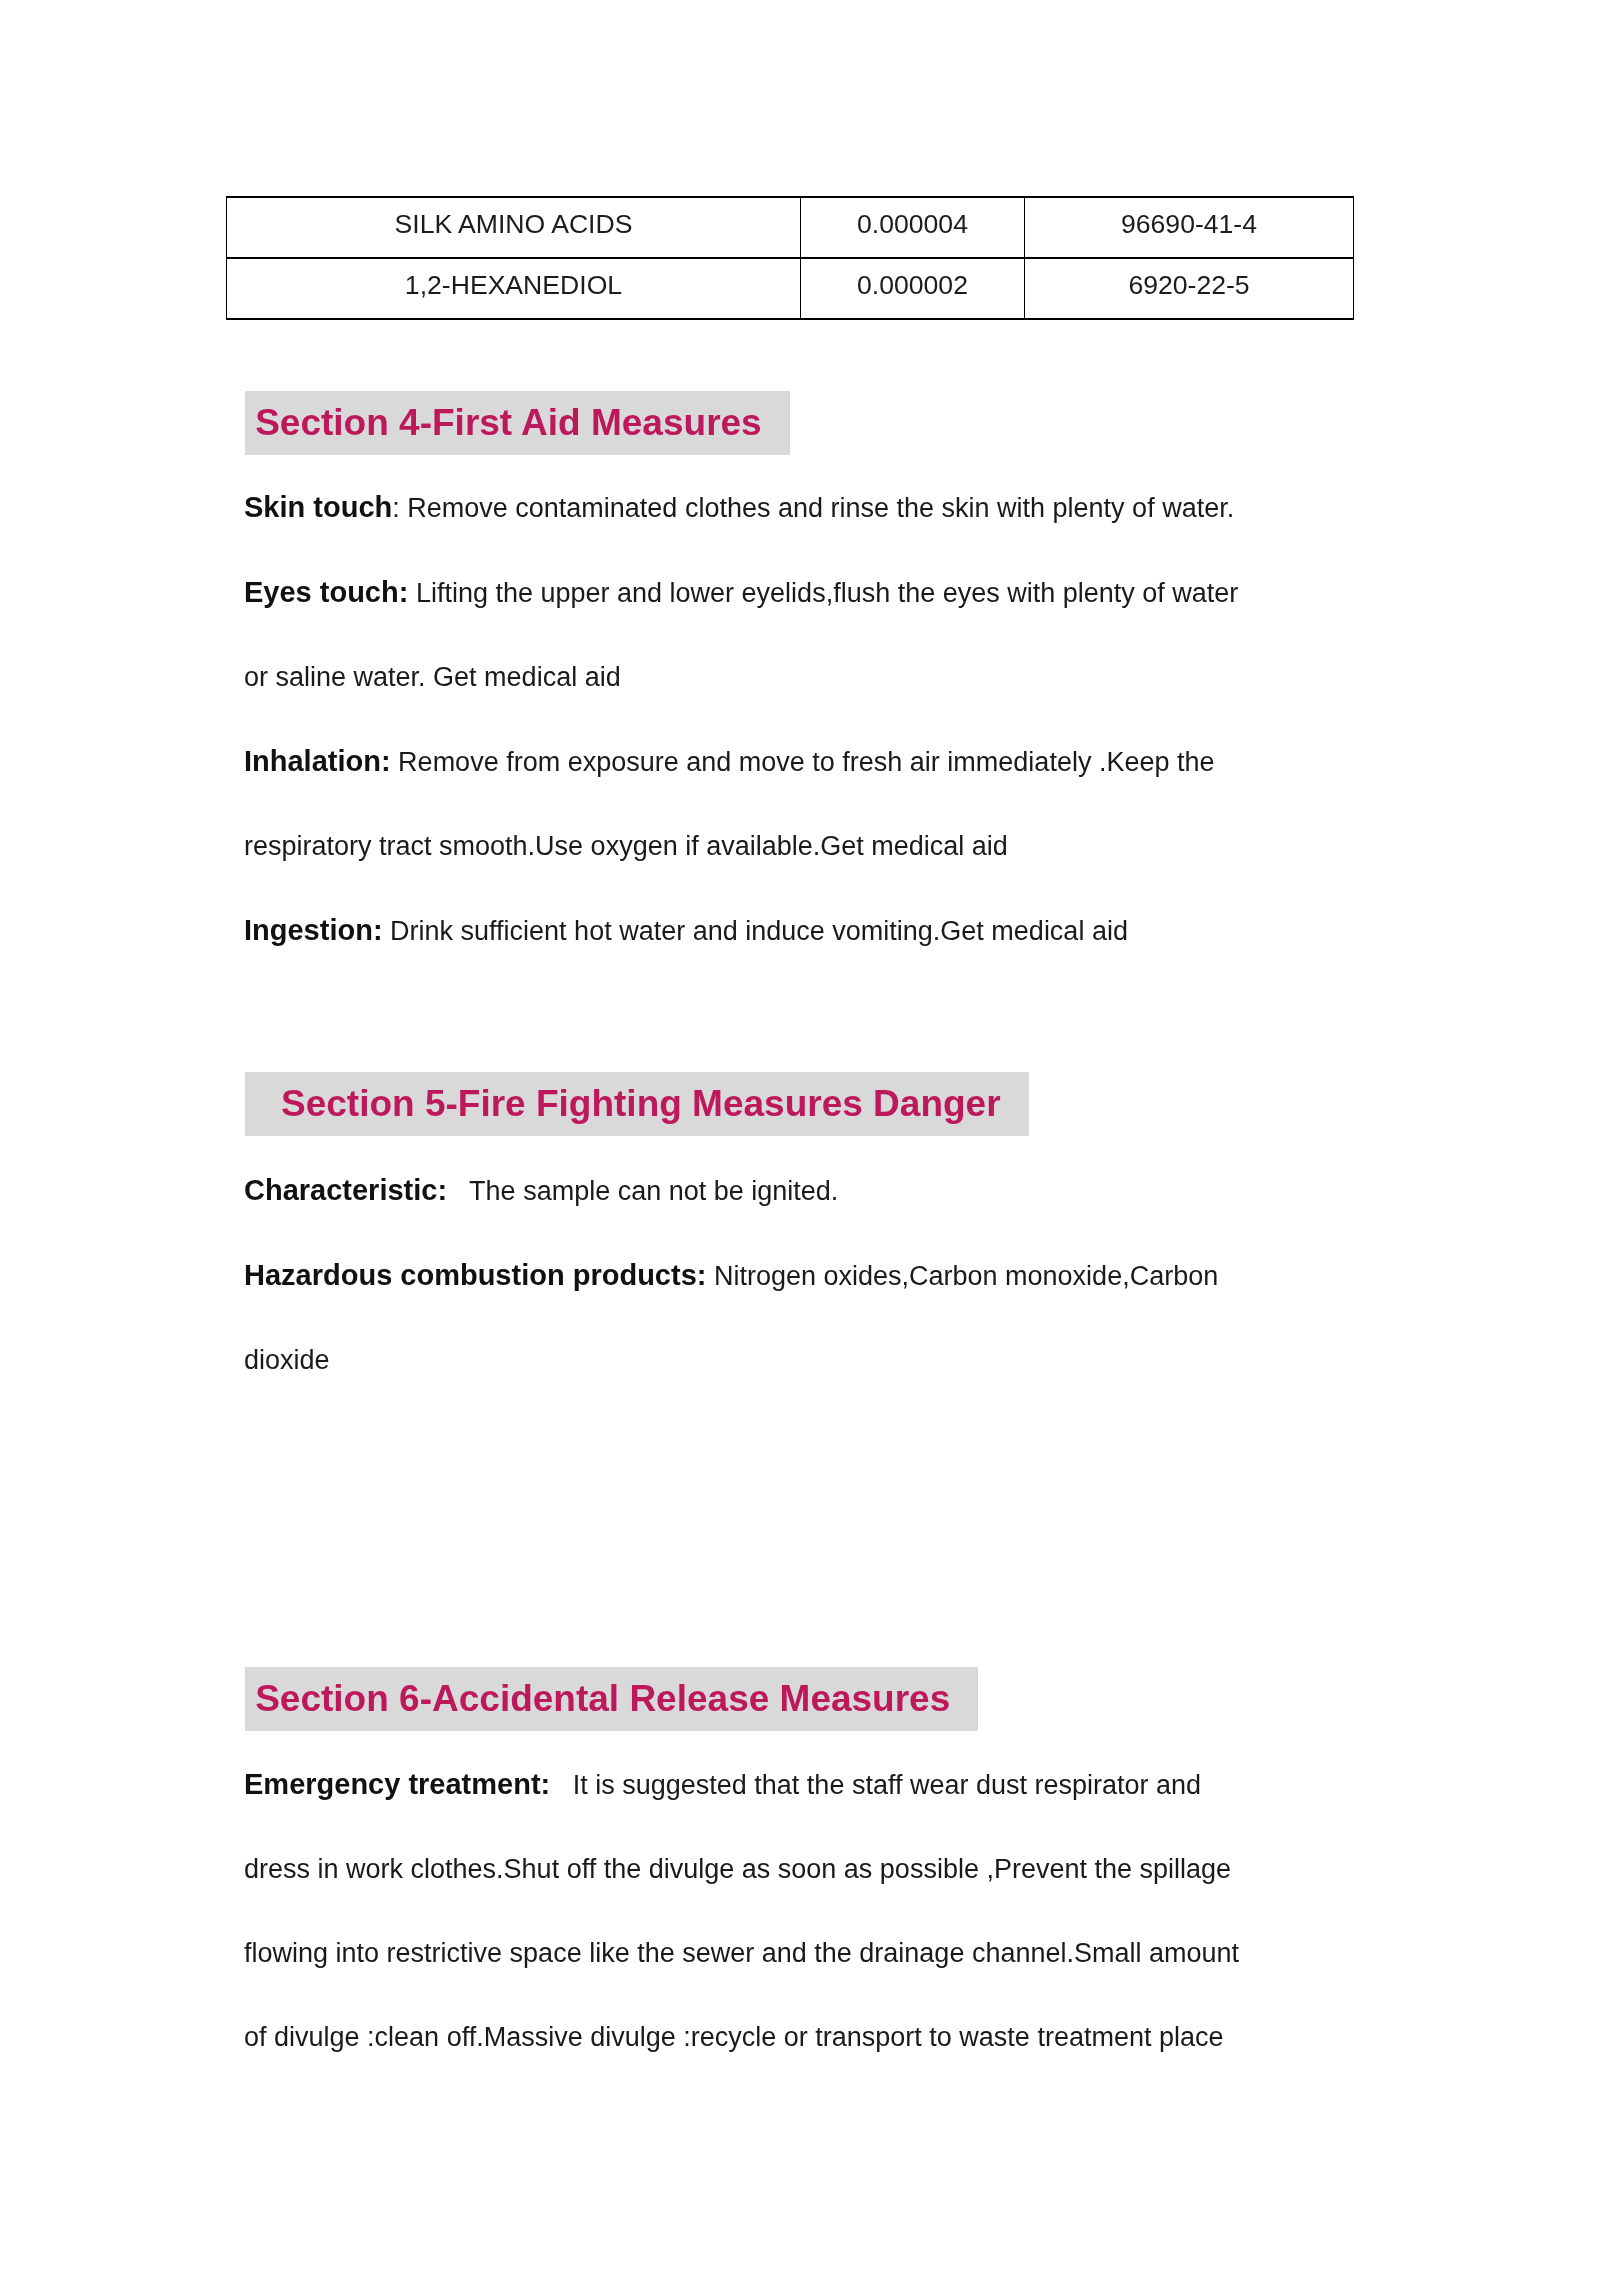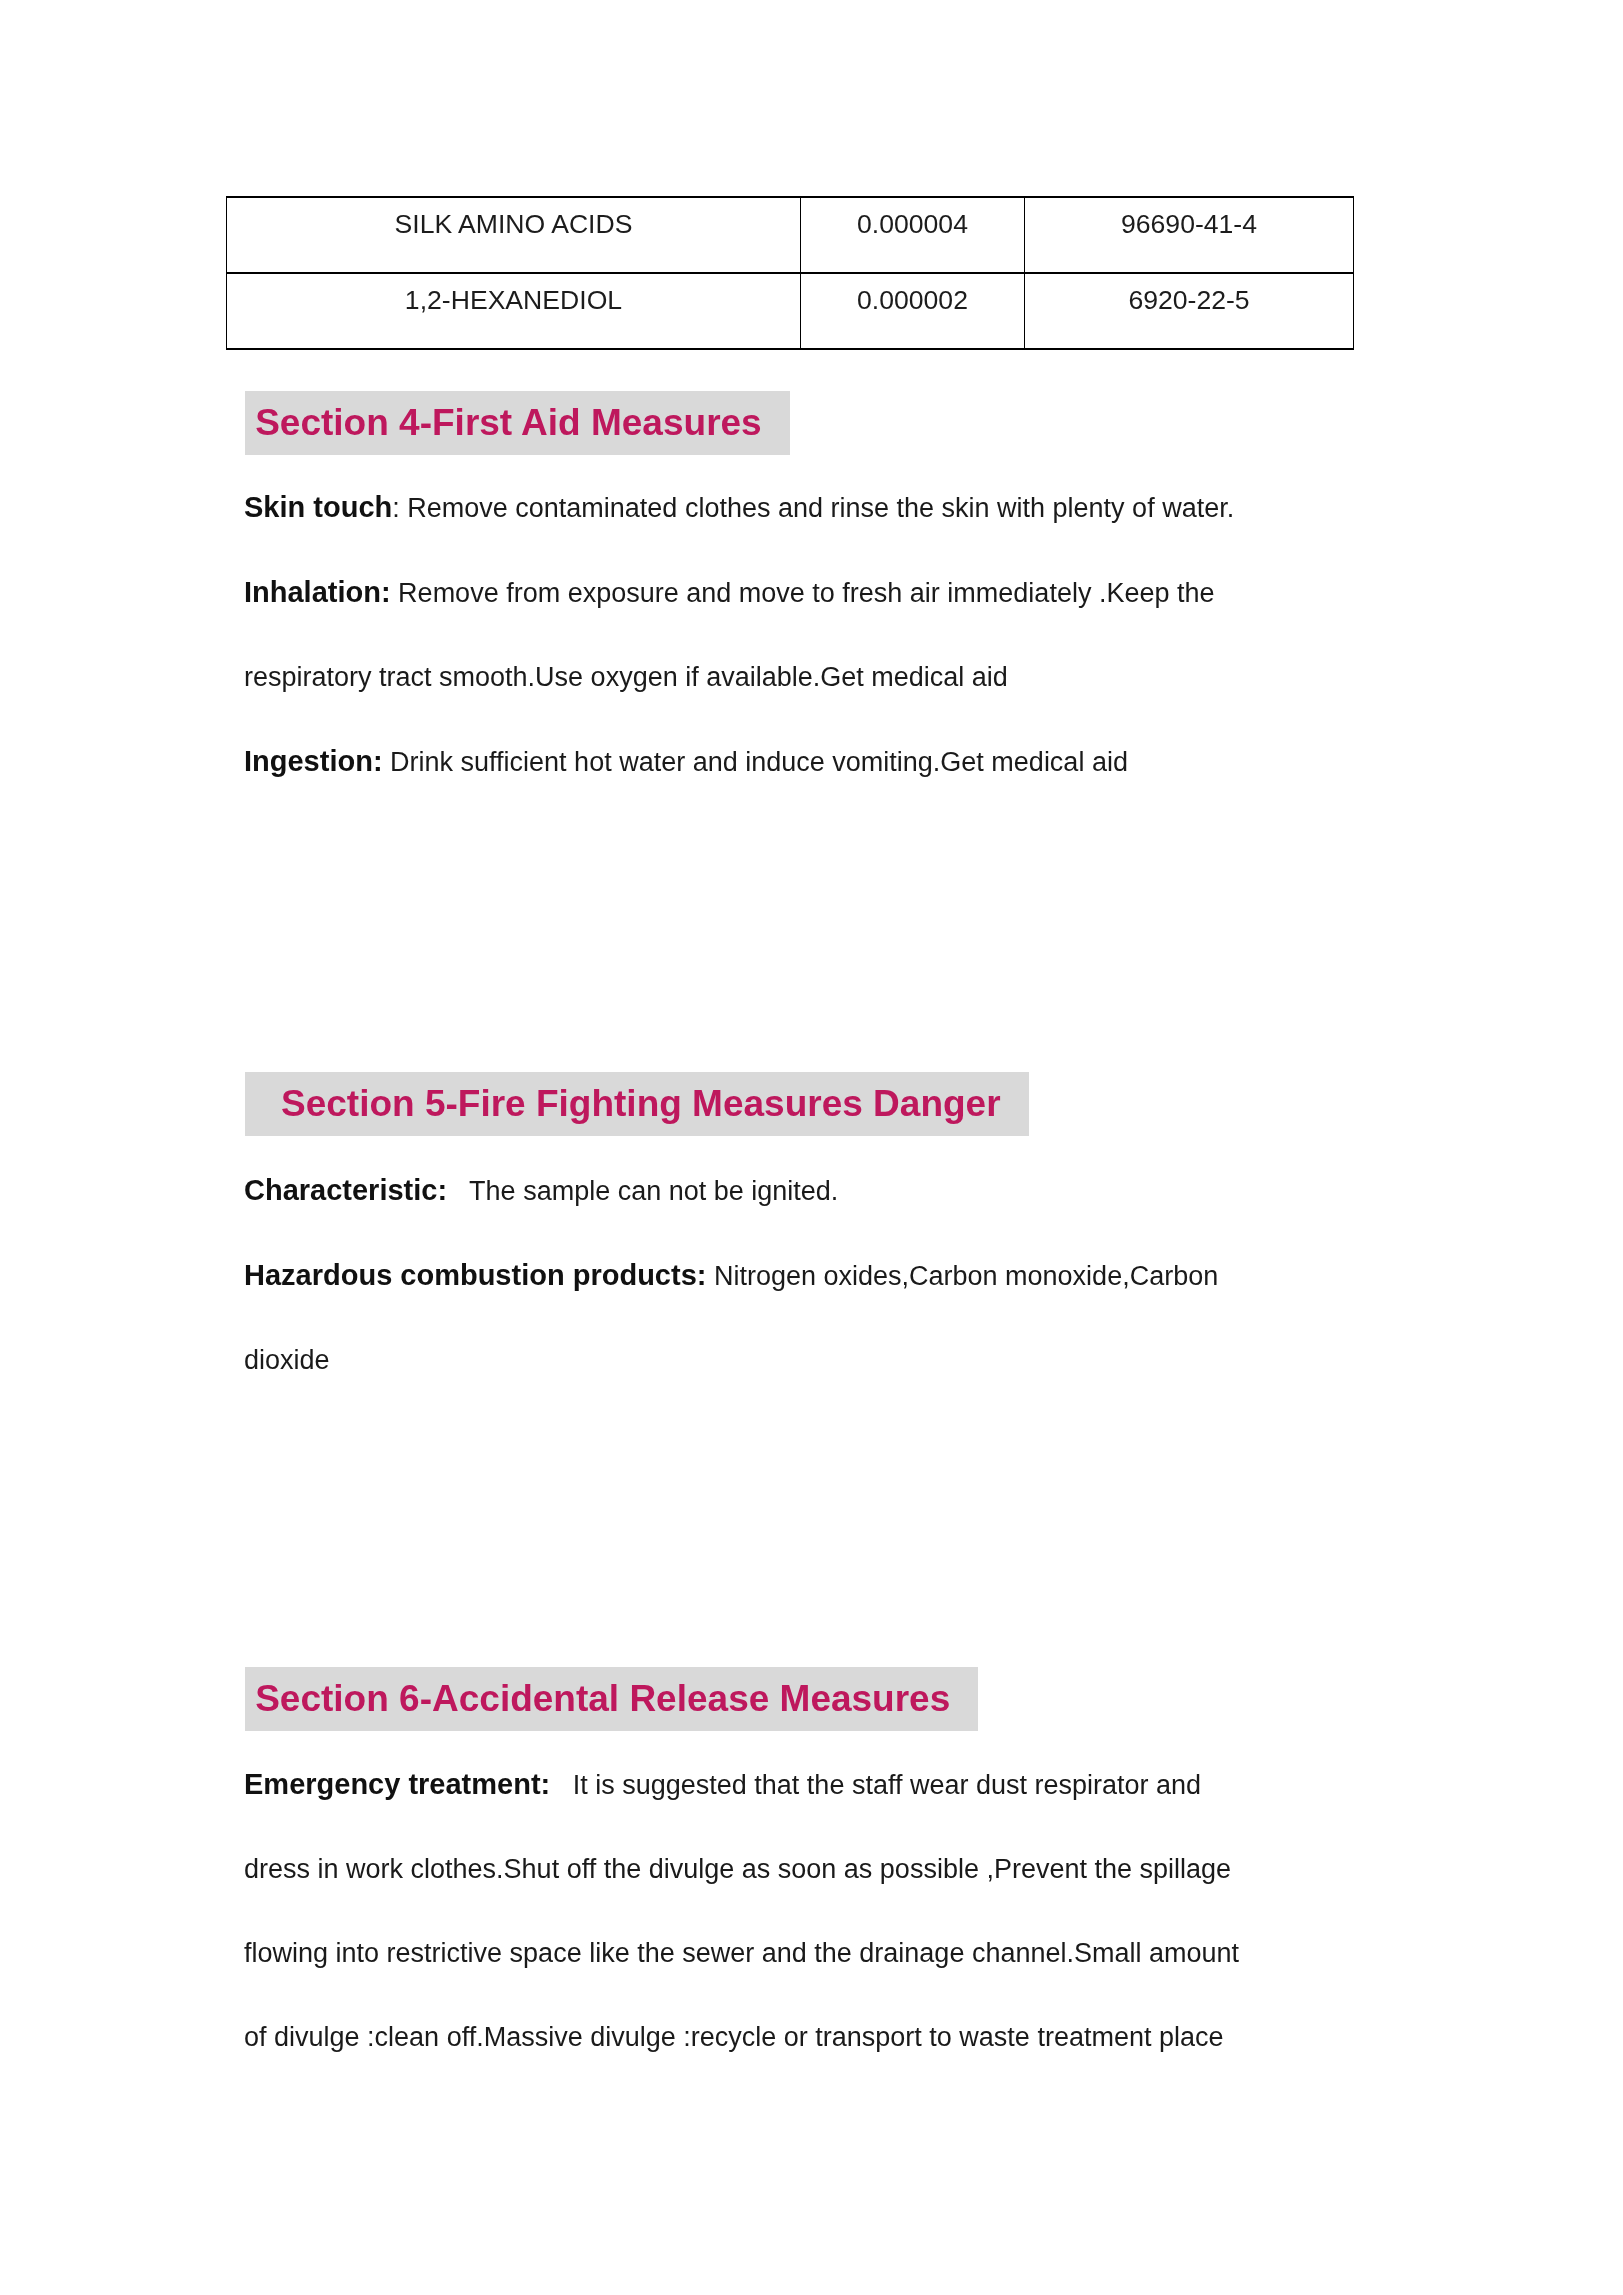--- a/index.html
+++ b/index.html
@@ -24,21 +24,21 @@
   }
   table.comp-table {
     border-collapse: collapse;
     table-layout: fixed;
   }
   table.comp-table td {
     border: 1.5px solid #000000;
     border-top-width: 2.6px;
     border-bottom-width: 2.6px;
     box-sizing: border-box;
-    height: 76px;
+    height: 61px;
     vertical-align: top;
     text-align: center;
     padding: 11.2px 5.1px 0 5.1px;
     font-size: 26.6px;
     line-height: 31px;
     color: #1c1c1c;
     letter-spacing: 0px;
   }
   td.col-name { width: 574px; }
   td.col-pct  { width: 224px; }
@@ -103,20 +103,22 @@
         <td class="col-cas">6920-22-5</td>
       </tr>
     </tbody>
   </table>
 </div>
 
 <div id="sec4-heading" class="sec-heading">Section 4-First Aid Measures</div>
 
 <div id="sec4-body" class="sec-body">
   <p class="item"><span class="label">Skin touch</span><span>: Remove contaminated clothes and rinse the skin with plenty of water.</span></p>
+  <p class="item"><span class="label">Eyes touch:</span><span> Lifting the upper and lower eyelids,flush the eyes with plenty of water
+or saline water. Get medical aid</span></p>
   <p class="item"><span class="label">Inhalation:</span><span> Remove from exposure and move to fresh air immediately .Keep the
 respiratory tract smooth.Use oxygen if available.Get medical aid</span></p>
   <p class="item"><span class="label">Ingestion:</span><span> Drink sufficient hot water and induce vomiting.Get medical aid</span></p>
 </div>
 
 <div id="sec5-heading" class="sec-heading">Section 5-Fire Fighting Measures Danger</div>
 
 <div id="sec5-body" class="sec-body">
   <p class="item"><span class="label">Characteristic:</span><span>&nbsp;&nbsp; The sample can not be ignited.</span></p>
   <p class="item"><span class="label">Hazardous combustion products:</span><span> Nitrogen oxides,Carbon monoxide,Carbon

